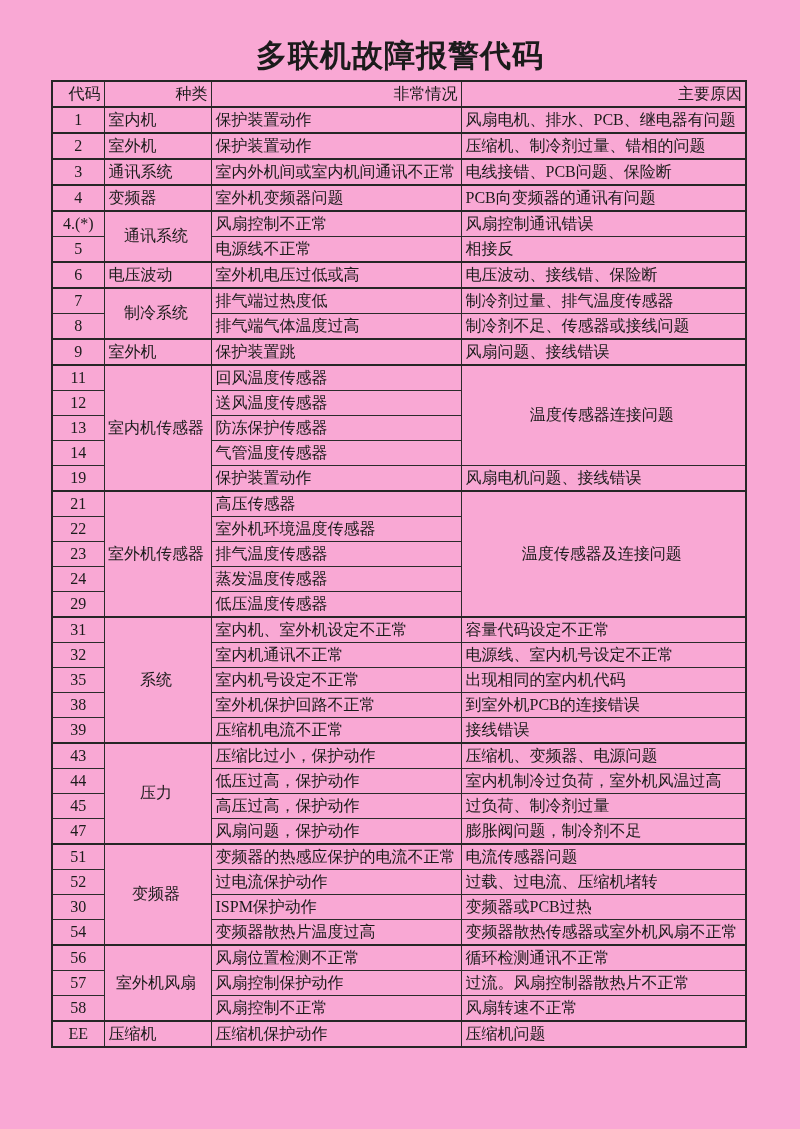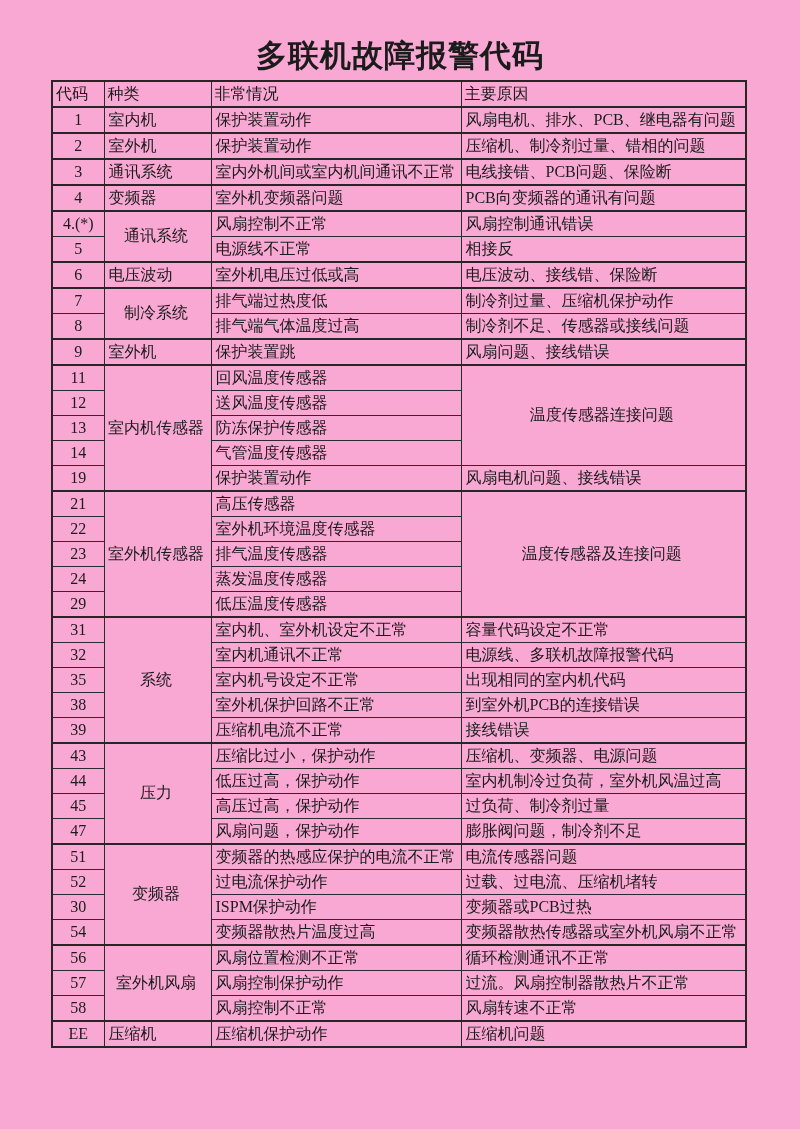--- a/index.html
+++ b/index.html
@@ -38,21 +38,21 @@
     font-size: 16px;
     font-weight: normal;
     height: 24px;
     padding: 0 3px;
     line-height: 1.1;
     white-space: nowrap;
     overflow: hidden;
     vertical-align: middle;
   }
   .fault-table th {
-    text-align: left;
+    text-align: right;
   }
   .fault-table tr.group-start td {
     border-top: 2px solid #262626;
   }
   .fault-table td.col0 { text-align: center; padding: 0; }
   .fault-table td.col1,
   .fault-table td.col2,
   .fault-table td.col3 { text-align: left; padding-left: 4px; }
   .fault-table td.center { text-align: center; padding-left: 0; }
   .footnote {
@@ -121,21 +121,21 @@
         <tr class="group-start">
           <td class="col0">6</td>
           <td class="col1">电压波动</td>
           <td class="col2">室外机电压过低或高</td>
           <td class="col3">电压波动、接线错、保险断</td>
         </tr>
         <tr class="group-start">
           <td class="col0">7</td>
           <td rowspan="2" class="col1 center">制冷系统</td>
           <td class="col2">排气端过热度低</td>
-          <td class="col3">制冷剂过量、压缩机保护动作</td>
+          <td class="col3">制冷剂过量、排气温度传感器</td>
         </tr>
         <tr>
           <td class="col0">8</td>
           <td class="col2">排气端气体温度过高</td>
           <td class="col3">制冷剂不足、传感器或接线问题</td>
         </tr>
         <tr class="group-start">
           <td class="col0">9</td>
           <td class="col1">室外机</td>
           <td class="col2">保护装置跳</td>
@@ -188,21 +188,21 @@
         </tr>
         <tr class="group-start">
           <td class="col0">31</td>
           <td rowspan="5" class="col1 center">系统</td>
           <td class="col2">室内机、室外机设定不正常</td>
           <td class="col3">容量代码设定不正常</td>
         </tr>
         <tr>
           <td class="col0">32</td>
           <td class="col2">室内机通讯不正常</td>
-          <td class="col3">电源线、多联机故障报警代码</td>
+          <td class="col3">电源线、室内机号设定不正常</td>
         </tr>
         <tr>
           <td class="col0">35</td>
           <td class="col2">室内机号设定不正常</td>
           <td class="col3">出现相同的室内机代码</td>
         </tr>
         <tr>
           <td class="col0">38</td>
           <td class="col2">室外机保护回路不正常</td>
           <td class="col3">到室外机PCB的连接错误</td>

